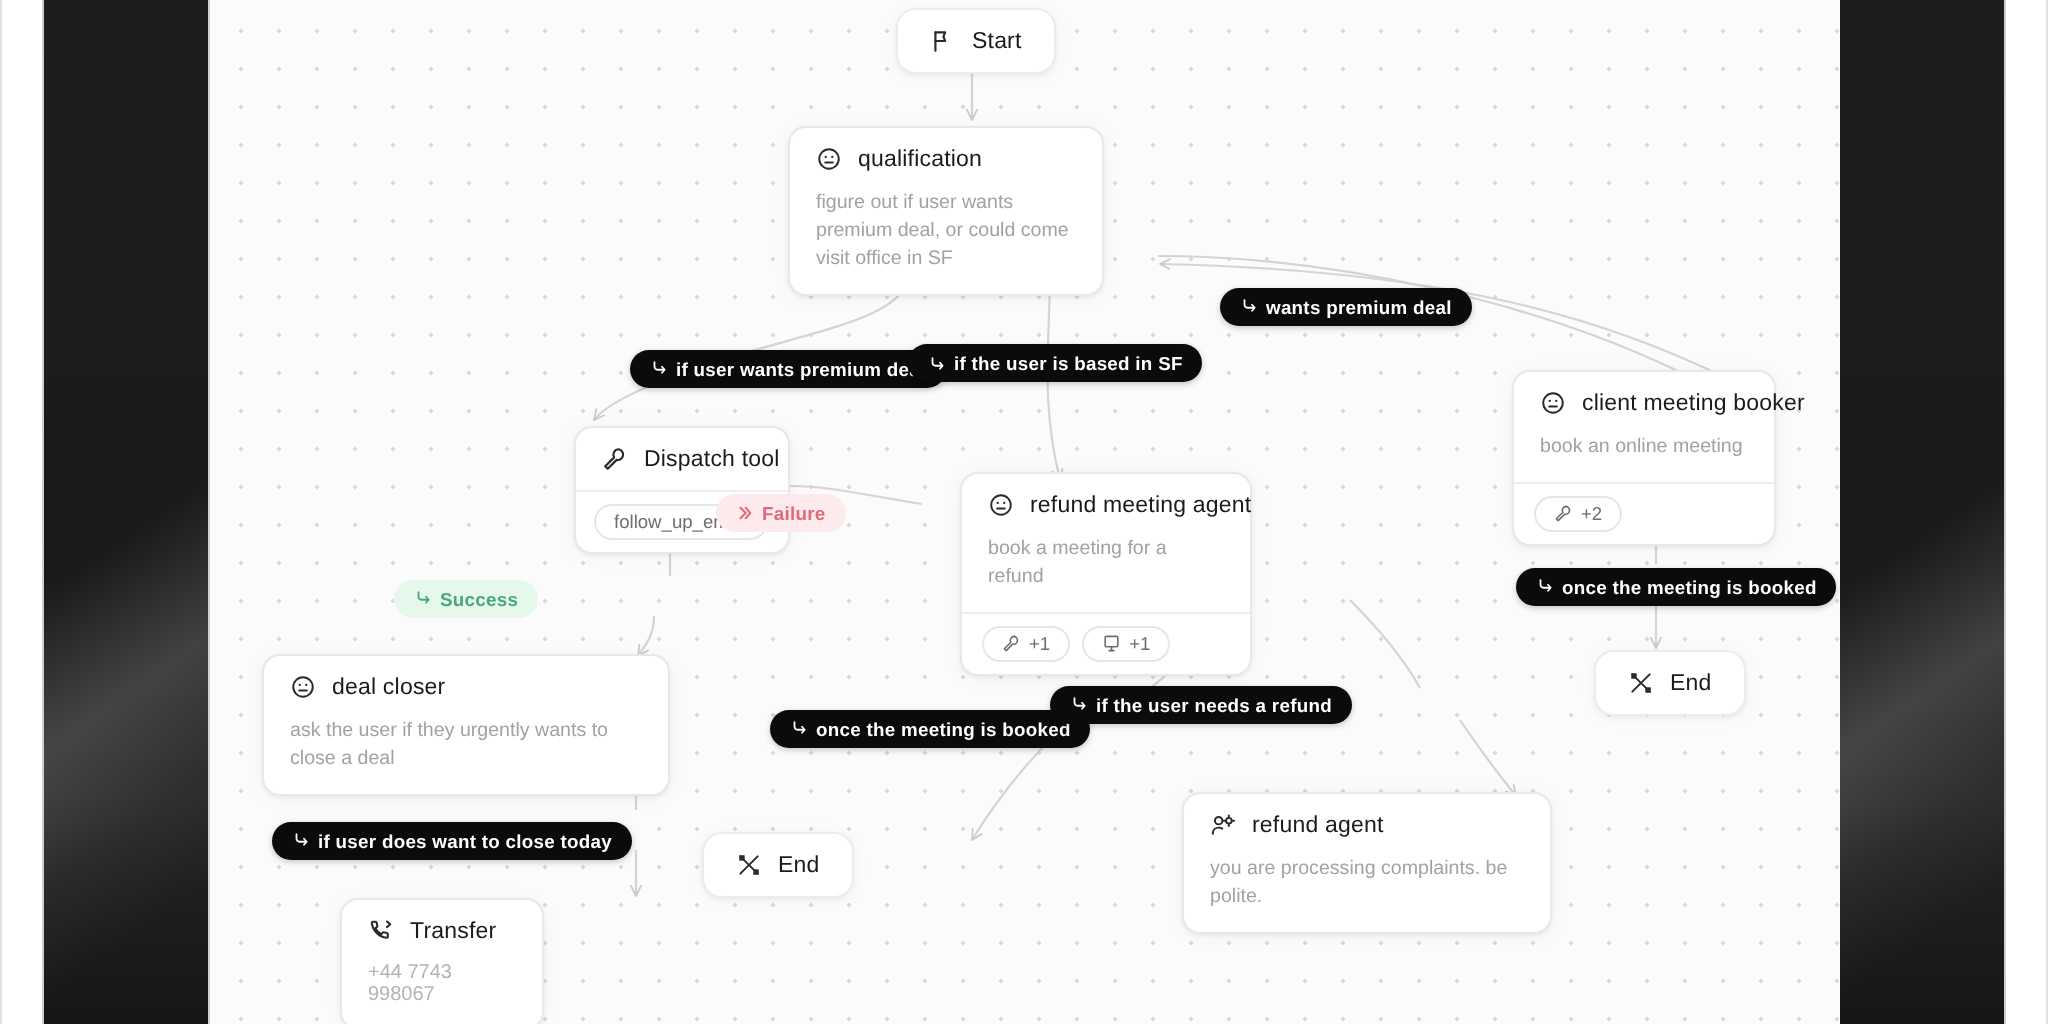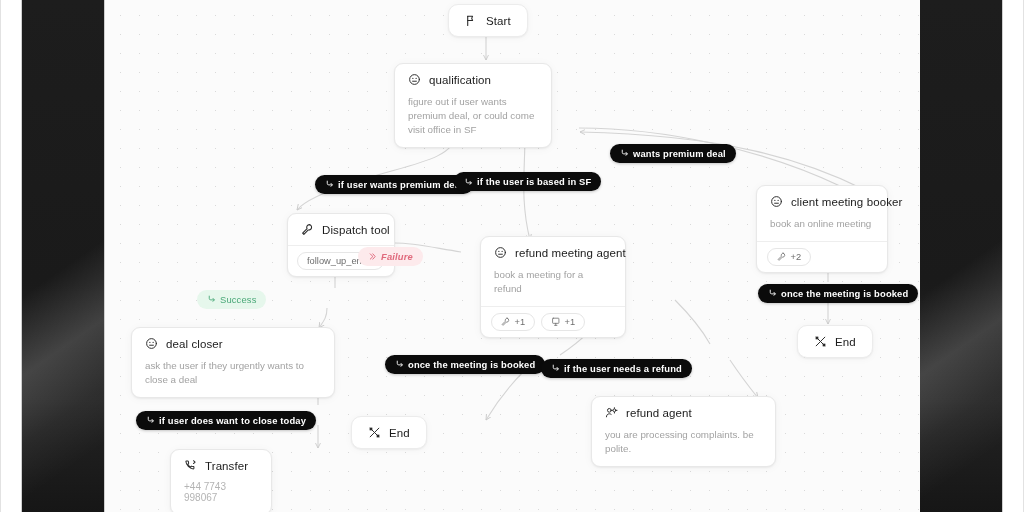--- a/index.html
+++ b/index.html
@@ -57,21 +57,21 @@
   
   .elabel{position:absolute;display:flex;align-items:center;gap:4px;
      background:#0b0b0b;color:#fff;border-radius:999px;padding:4px 10px;
      font-size:9.4px;font-weight:bold;letter-spacing:.15px;white-space:nowrap;
      box-shadow:0 1px 3px rgba(0,0,0,.22);}
   .elabel .ico,.elabel .ico svg{width:9px;height:9px;flex:0 0 9px;}
   .elabel .ico svg{stroke:#fff;}
 
   .elabel.soft{background:#fdeaec;color:#e0697c;box-shadow:none;font-weight:bold;}
   .elabel.soft .ico svg{stroke:#e0697c;}
-  .elabel.ok{background:#e6f7ec;color:#4aa878;box-shadow:none;font-weight:normal;}
+  .elabel.ok{background:#e6f7ec;color:#4aa878;box-shadow:none;font-weight:bold;}
   .elabel.ok .ico svg{stroke:#4aa878;}
 </style>
 </head>
 <body>
 
 <div id="stage">
 
   <div class="panel-edge" style="left:21px"></div>
   <div class="panel left"></div>
   <div class="panel-edge" style="left:104px"></div>
@@ -329,41 +329,41 @@
     <div class="elabel" style="left:280px;top:355px;">
       <span class="ico">
         <svg viewBox="0 0 24 24" fill="none" stroke="#fff" stroke-width="2.4" stroke-linecap="round" stroke-linejoin="round">
           <path d="M6 3v6a4 4 0 0 0 4 4h9"></path>
             <path d="M16 9l3.5 4-3.5 4"></path>
         </svg>
       </span>
       <span>once the meeting is booked</span>
     </div>
 
-    <div class="elabel" style="left:436px;top:343px;margin-top:16px;">
+    <div class="elabel" style="left:420px;top:343px;">
       <span class="ico">
         <svg viewBox="0 0 24 24" fill="none" stroke="#fff" stroke-width="2.4" stroke-linecap="round" stroke-linejoin="round">
           <path d="M6 3v6a4 4 0 0 0 4 4h9"></path>
             <path d="M16 9l3.5 4-3.5 4"></path>
         </svg>
       </span>
       <span>if the user needs a refund</span>
     </div>
 
     <div class="elabel" style="left:31px;top:411px;align-items:center;">
       <span class="ico">
         <svg viewBox="0 0 24 24" fill="none" stroke="#fff" stroke-width="2.4" stroke-linecap="round" stroke-linejoin="round">
           <path d="M6 3v6a4 4 0 0 0 4 4h9"></path>
             <path d="M16 9l3.5 4-3.5 4"></path>
         </svg>
       </span>
       <span>if user does want to close today</span>
     </div>
 
-    <div class="elabel soft" style="left:253px;top:247px;font-style:italic;">
+    <div class="elabel soft" style="left:253px;top:247px;">
       <span class="ico">
         <svg viewBox="0 0 24 24" fill="none" stroke="#e0697c" stroke-width="2.6" stroke-linecap="round" stroke-linejoin="round">
           <path d="M6 5l7 7-7 7"></path>
             <path d="M13 5l6 7-6 7"></path>
         </svg>
       </span>
       <span>Failure</span>
     </div>
 
     <div class="elabel ok" style="left:92px;top:290px;">

